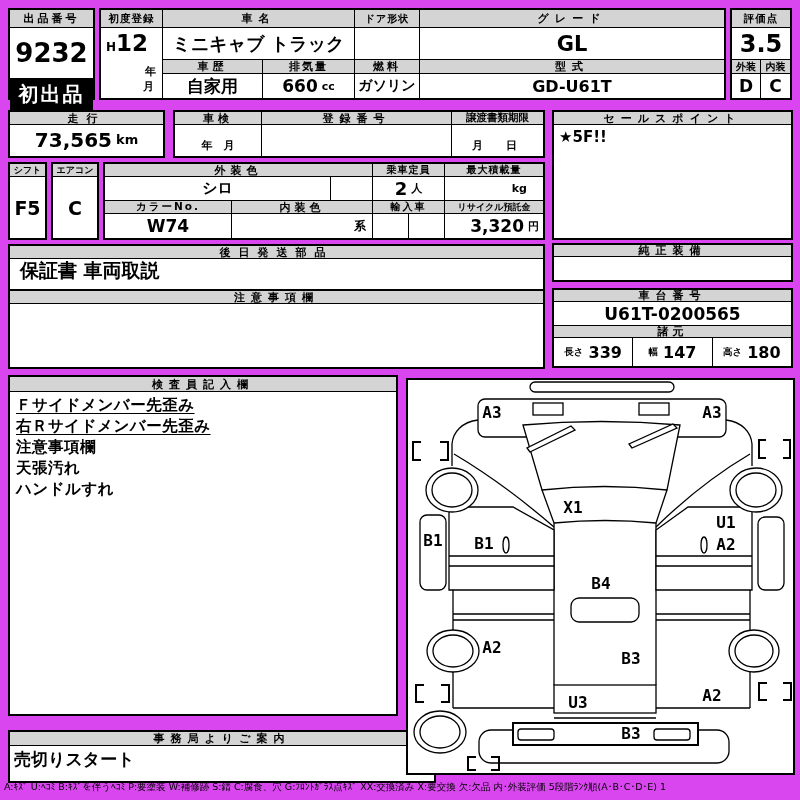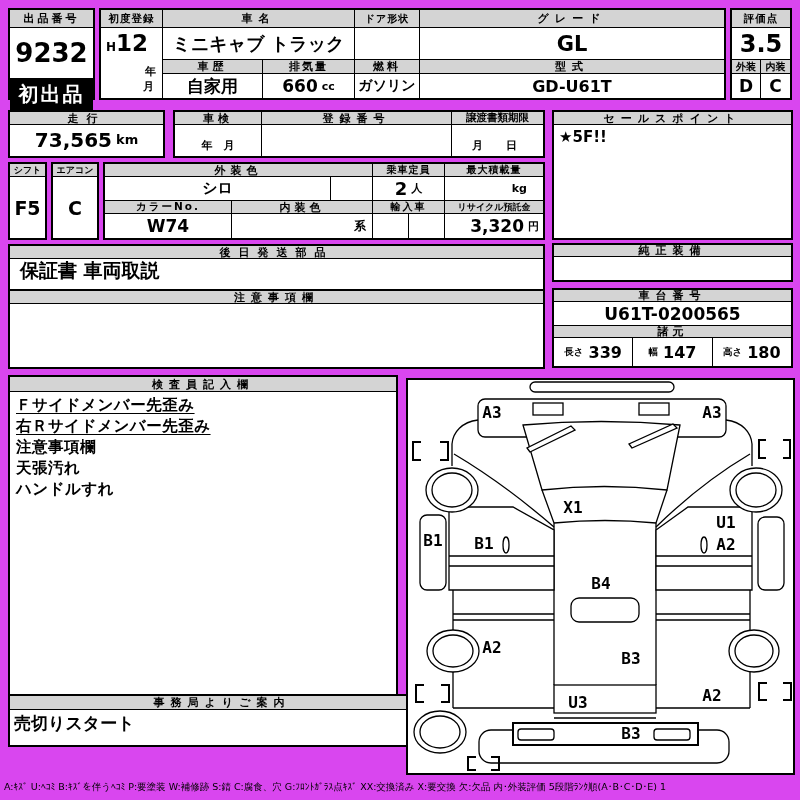--- a/index.html
+++ b/index.html
@@ -193,21 +193,21 @@
     <div class="hdr" style="height:15px;letter-spacing:6px">検査員記入欄</div>
     <div style="padding:3px 6px">
       <div class="note-line ul">Ｆサイドメンバー先歪み</div>
       <div class="note-line ul">右Ｒサイドメンバー先歪み</div>
       <div class="note-line">注意事項欄</div>
       <div class="note-line">天張汚れ</div>
       <div class="note-line">ハンドルすれ</div>
     </div>
   </div>
 
-  <div class="blk" style="left:8px;top:694px;width:428px;height:53px">
+  <div class="blk" style="left:8px;top:730px;width:428px;height:53px">
     <div class="hdr" style="height:14px;letter-spacing:6px">事務局よりご案内</div>
     <div class="cell left bold" style="height:33px;font-size:17px;padding-left:4px;align-items:flex-start;padding-top:2px">売切りスタート</div>
   </div>
 
   <div class="blk" style="left:406px;top:378px;width:389px;height:397px">
     <svg width="385" height="393" viewBox="0 0 385 393">
       <g stroke="#000" fill="none" stroke-width="1.3">
 
         <rect x="70" y="19" width="248" height="38" rx="7" fill="#fff"></rect>
         <rect x="125" y="23" width="30" height="12"></rect>

